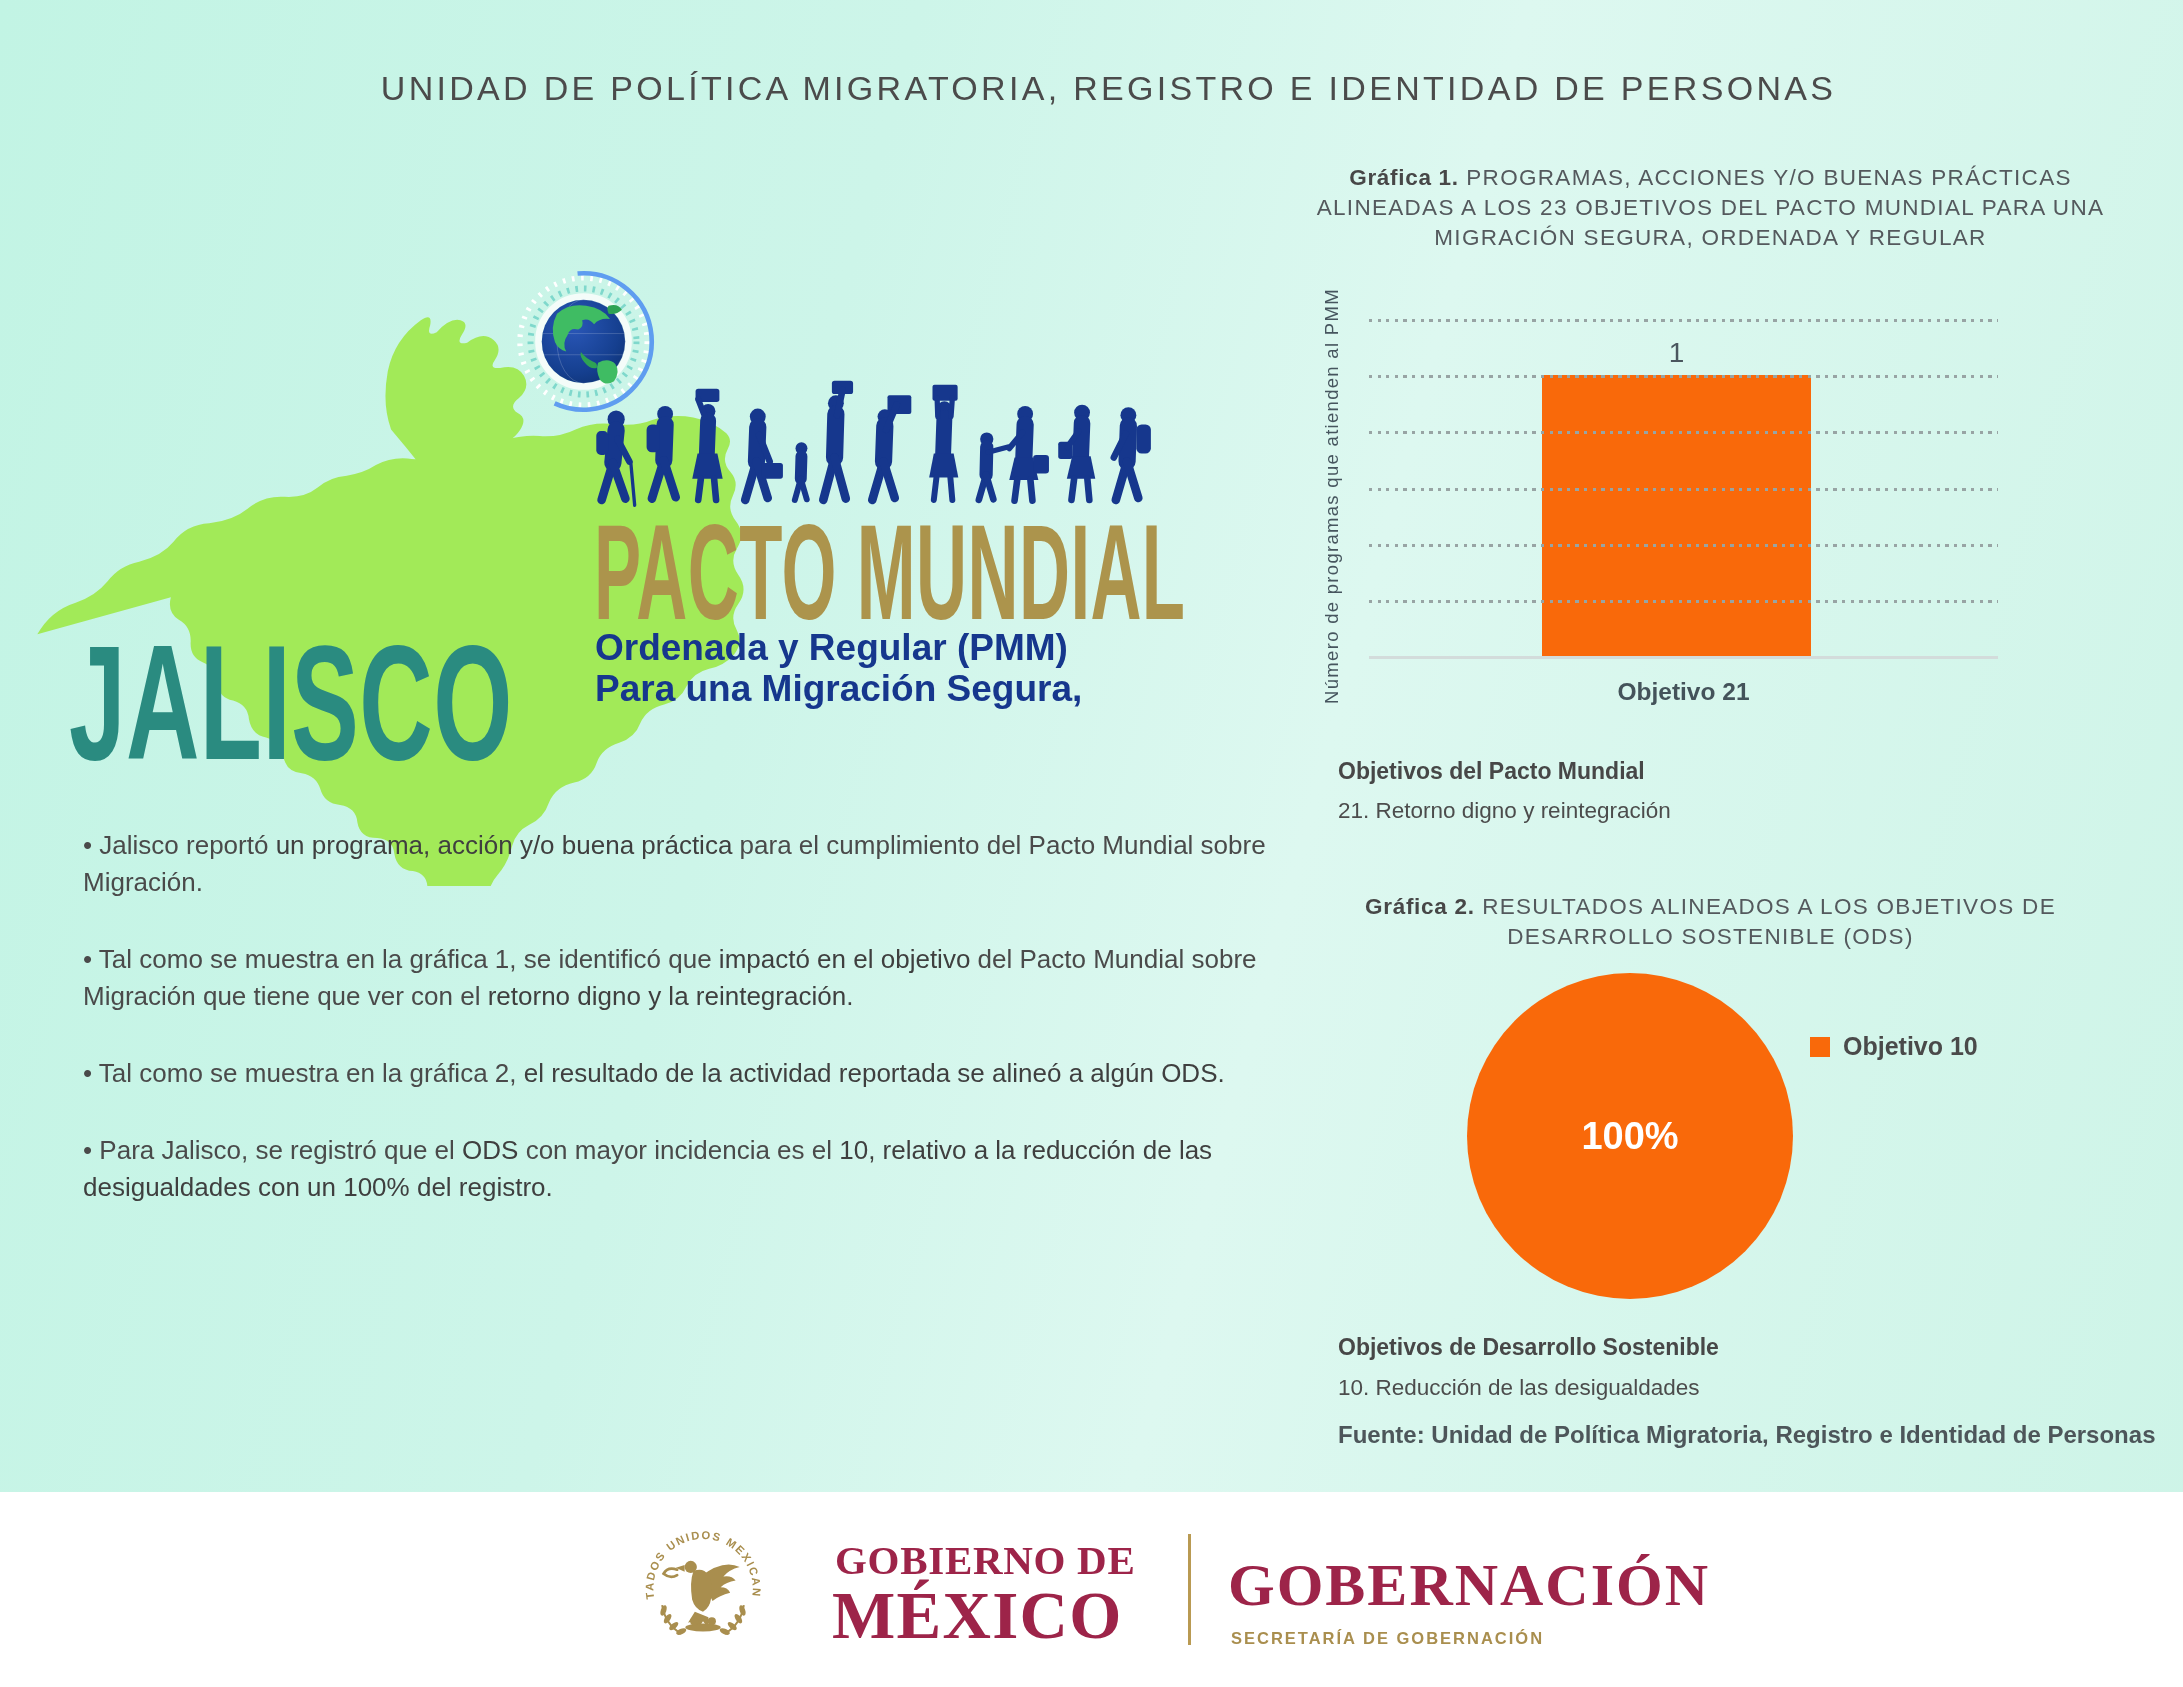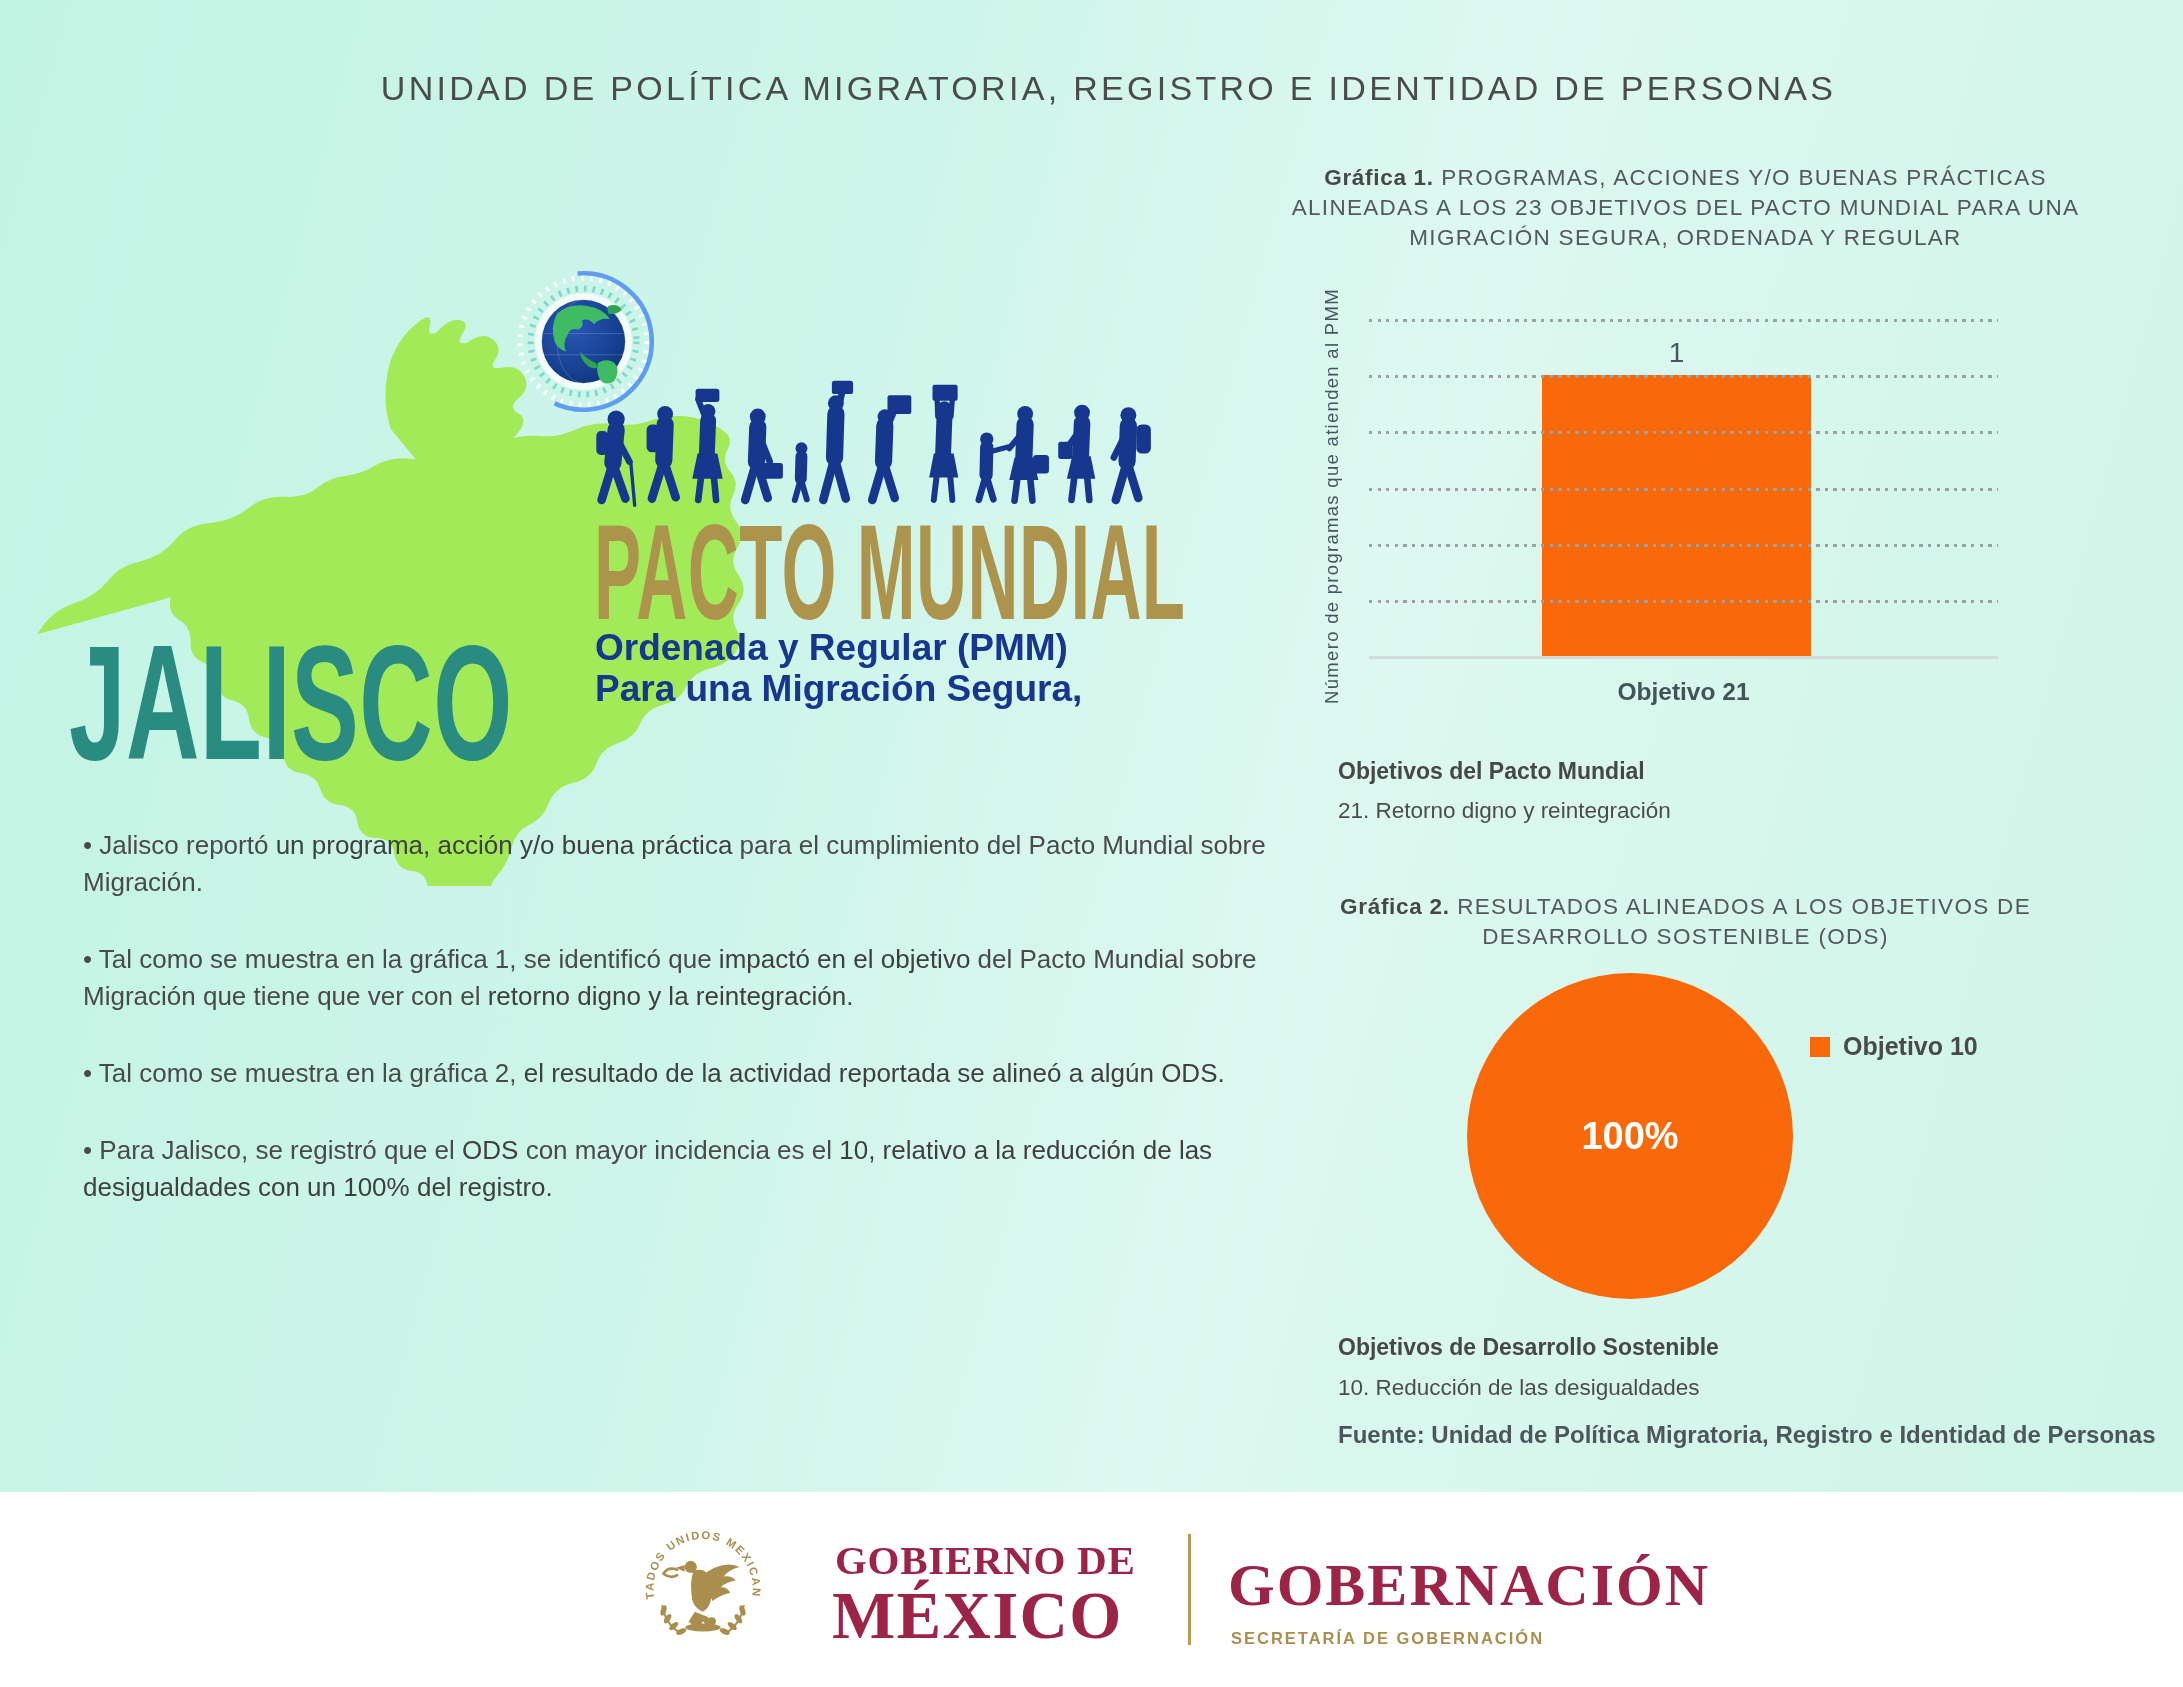--- a/index.html
+++ b/index.html
@@ -21,21 +21,21 @@
   .pacto{left:594px;top:504px;font-size:136px;font-weight:bold;color:#ac944c;
     transform:scaleX(0.52);transform-origin:left top;line-height:1;letter-spacing:0.7px;white-space:nowrap;}
   .pmm-sub{left:595px;top:627px;font-size:37px;font-weight:bold;color:#16378d;line-height:41px;}
 
   
   .bullets{left:83px;top:827px;width:1191px;color:#4a4a4a;font-size:26px;line-height:37px;}
   .bullets p{margin:0 0 40px 0;}
   .bullets .b{font-weight:normal;color:#3f3f3f;}
 
   
-  .c-title{width:801px;text-align:center;font-size:22.5px;letter-spacing:1.3px;color:#54595d;line-height:30px;}
+  .c-title{width:801px;text-align:center;font-size:22.5px;letter-spacing:1.3px;color:#54595d;line-height:30px;margin-left:25px;}
   .c-title .tp{font-weight:bold;color:#474747;letter-spacing:0.7px;}
   .g1-title{left:1285px;top:163px;}
   .g2-title{left:1285px;top:892px;}
   .note-title{font-size:23px;font-weight:bold;color:#474747;}
   .note-item{font-size:22.5px;color:#4c4c4c;}
   .n1a{left:1338px;top:758px;}
   .n1b{left:1338px;top:798px;}
   .n2a{left:1338px;top:1334px;}
   .n2b{left:1338px;top:1375px;}
   .source{left:1338px;top:1421px;font-size:24px;font-weight:bold;color:#4d565a;}

